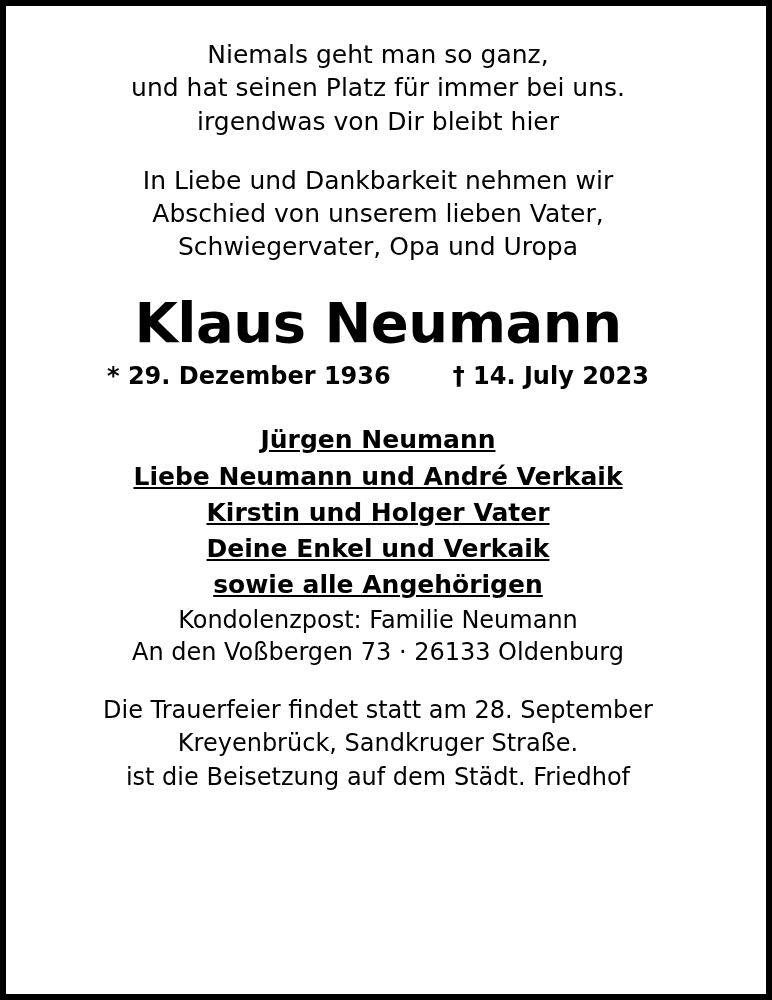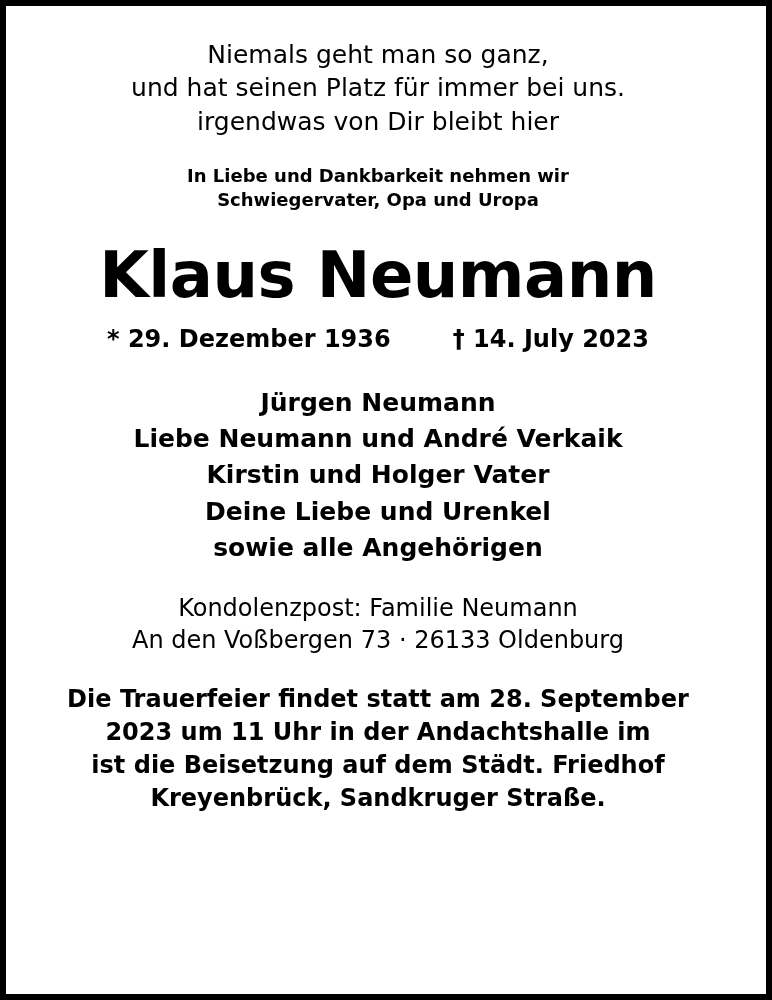--- a/index.html
+++ b/index.html
@@ -25,105 +25,105 @@
   }
   .poem {
     font-size: 25px;
     line-height: 1.33;
     font-weight: 400;
     margin-top: 4px;
   }
   .poem .line { display: block; }
 
   .intro {
-    font-size: 18px;
+    font-size: 25px;
     line-height: 1.33;
-    font-weight: 700;
+    font-weight: 400;
     margin-top: 26px;
   }
   .intro .line { display: block; }
 
   .name {
-    font-size: 64px;
+    font-size: 56px;
     font-weight: 700;
     letter-spacing: -0.5px;
     margin-top: 30px;
     line-height: 1.05;
   }
 
   .dates {
-    margin-top: 16px;
+    margin-top: 10px;
     font-size: 24px;
     font-weight: 700;
     display: flex;
     justify-content: center;
     gap: 62px;
   }
   .dates .date-item { white-space: nowrap; }
 
   .family {
     margin-top: 32px;
     font-size: 25px;
     font-weight: 700;
     line-height: 1.45;
+    text-decoration: underline;
   }
   .family .line { display: block; }
 
   .condolence {
-    margin-top: 26px;
     font-size: 24px;
     font-weight: 400;
     line-height: 1.35;
   }
   .condolence .line { display: block; }
 
   .ceremony {
     margin-top: 26px;
     font-size: 24px;
-    font-weight: 700;
+    font-weight: 400;
     line-height: 1.38;
   }
   .ceremony .line { display: block; }
 </style>
 </head>
 <body>
 
 <div class="obituary">
 
   <div class="poem">
     <span class="line">Niemals geht man so ganz,</span>
     <span class="line">und hat seinen Platz für immer bei uns.</span>
     <span class="line">irgendwas von Dir bleibt hier</span>
   </div>
 
   <div class="intro">
     <span class="line">In Liebe und Dankbarkeit nehmen wir</span>
+    <span class="line">Abschied von unserem lieben Vater,</span>
     <span class="line">Schwiegervater, Opa und Uropa</span>
   </div>
 
   <div class="name">Klaus Neumann</div>
 
   <div class="dates">
     <span class="date-item">* 29. Dezember 1936</span>
     <span class="date-item">† 14. July 2023</span>
   </div>
 
   <div class="family">
     <span class="line">Jürgen Neumann</span>
     <span class="line">Liebe Neumann und André Verkaik</span>
     <span class="line">Kirstin und Holger Vater</span>
-    <span class="line">Deine Liebe und Urenkel</span>
+    <span class="line">Deine Enkel und Verkaik</span>
     <span class="line">sowie alle Angehörigen</span>
   </div>
 
   <div class="condolence">
     <span class="line">Kondolenzpost: Familie Neumann</span>
     <span class="line">An den Voßbergen 73 · 26133 Oldenburg</span>
   </div>
 
   <div class="ceremony">
     <span class="line">Die Trauerfeier findet statt am 28. September</span>
-    <span class="line">2023 um 11 Uhr in der Andachtshalle im</span>
+    <span class="line">Kreyenbrück, Sandkruger Straße.</span>
     <span class="line">ist die Beisetzung auf dem Städt. Friedhof</span>
-    <span class="line">Kreyenbrück, Sandkruger Straße.</span>
   </div>
 
 </div>
 
 </body></html>

